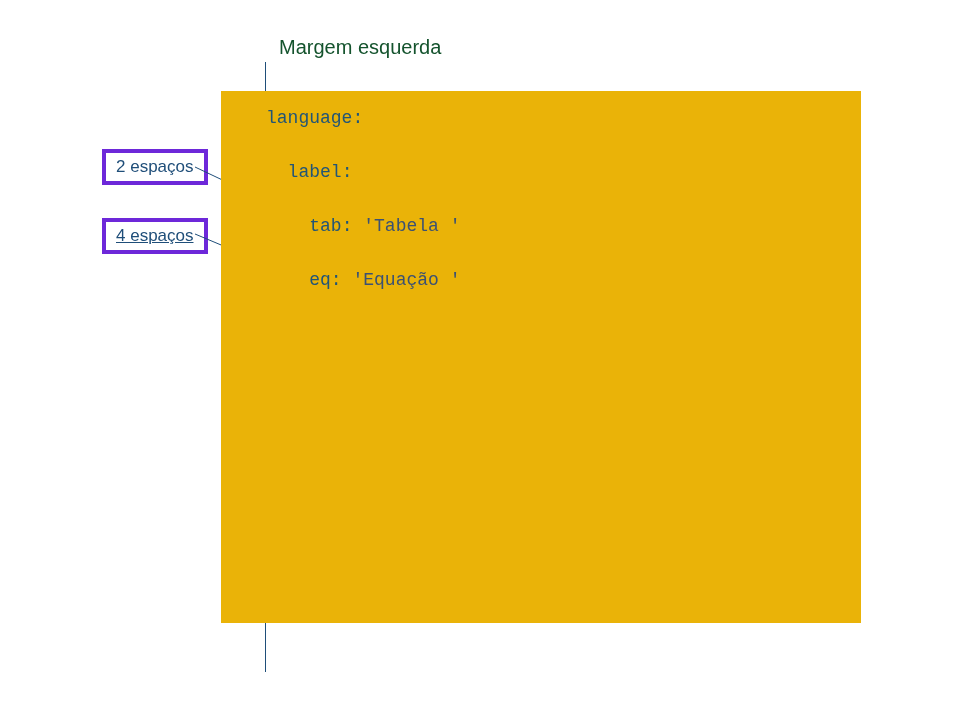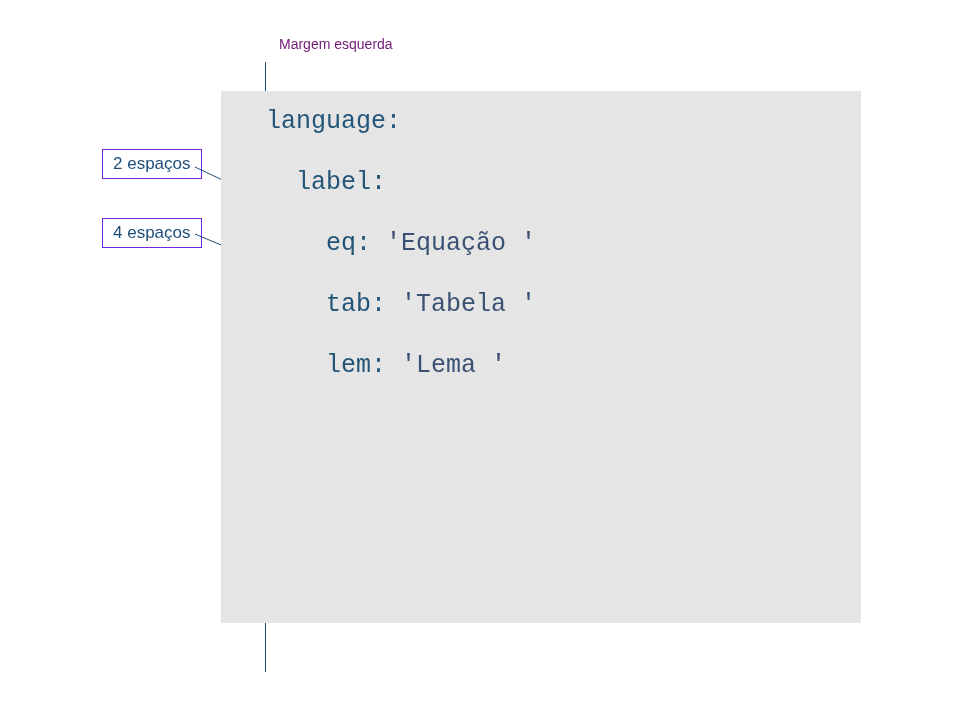--- a/index.html
+++ b/index.html
@@ -11,64 +11,65 @@
       width: 960px;
       height: 720px;
       background: #ffffff;
       position: relative;
       font-family: "Segoe UI", Arial, sans-serif;
     }
     .margin-label {
       position: absolute;
       left: 279px;
       top: 36px;
-      color: #701a75;
-      font-size: 14px;
+      color: #14532d;
+      font-size: 20px;
     }
     .margin-line {
       position: absolute;
       left: 265px;
       top: 62px;
       width: 1px;
       height: 610px;
       background: #1f4e79;
     }
     .annotation-box {
       position: absolute;
-      border: 1px solid #6d28d9;
+      border: 4px solid #6d28d9;
       padding: 4px 10px;
       color: #1f4e79;
       font-size: 17px;
       background: #ffffff;
     }
     .annotation-2 {
       left: 102px;
       top: 149px;
     }
     .annotation-4 {
       left: 102px;
       top: 218px;
+      text-decoration: underline;
     }
     .arrow-svg {
       position: absolute;
       left: 195px;
       top: 160px;
       width: 160px;
       height: 120px;
       overflow: visible;
     }
     .codeblock {
       position: absolute;
       left: 221px;
       top: 91px;
       width: 640px;
       height: 532px;
-      background: #e5e5e5;
+      background: #eab308;
       font-family: "Consolas", "Courier New", monospace;
-      font-size: 25px;
+      font-size: 18px;
       color: #303c4f;
       padding-top: 18px;
       padding-left: 45px;
       line-height: 1.0;
     }
     .code-line {
       margin-bottom: 36px;
       white-space: pre;
     }
     .key {
@@ -106,16 +107,15 @@
   <line x1="74" y1="43" x2="102" y2="43" stroke="#1f4e79" stroke-width="1" marker-start="url(#arrowL)" marker-end="url(#arrowR)"></line>
 
   <line x1="0" y1="74" x2="76" y2="106" stroke="#1f4e79" stroke-width="1"></line>
 
   <line x1="74" y1="106" x2="132" y2="106" stroke="#1f4e79" stroke-width="1" marker-start="url(#arrowL)" marker-end="url(#arrowR)"></line>
 </svg>
 
 <div class="codeblock">
   <div class="code-line"><span class="key">language</span><span class="colon">:</span></div>
   <div class="code-line">  <span class="key">label</span><span class="colon">:</span></div>
+  <div class="code-line">    <span class="key">tab</span><span class="colon">:</span> <span class="value">'Tabela '</span></div>
   <div class="code-line">    <span class="key">eq</span><span class="colon">:</span> <span class="value">'Equação '</span></div>
-  <div class="code-line">    <span class="key">tab</span><span class="colon">:</span> <span class="value">'Tabela '</span></div>
-  <div class="code-line">    <span class="key">lem</span><span class="colon">:</span> <span class="value">'Lema '</span></div>
 </div>
 
 </body></html>

